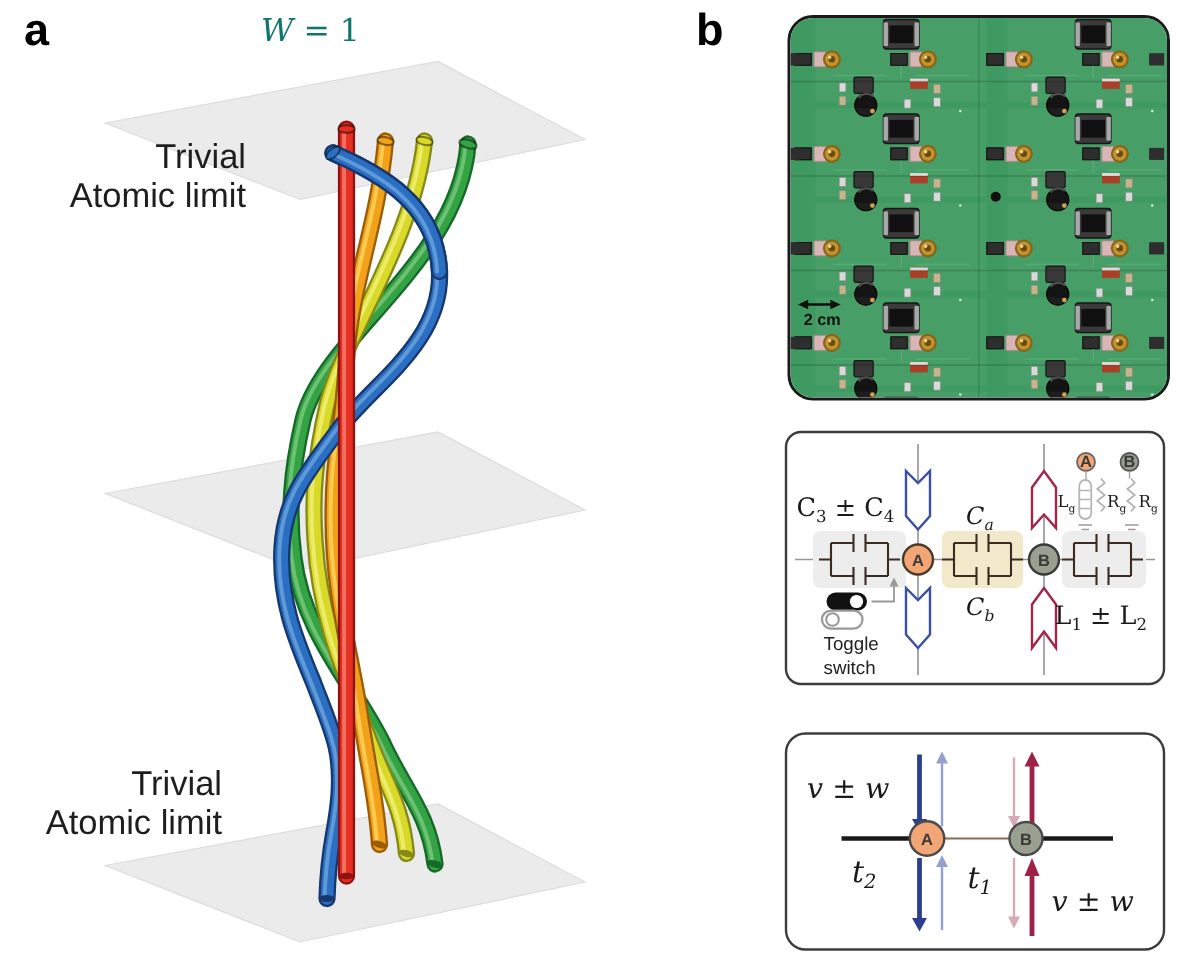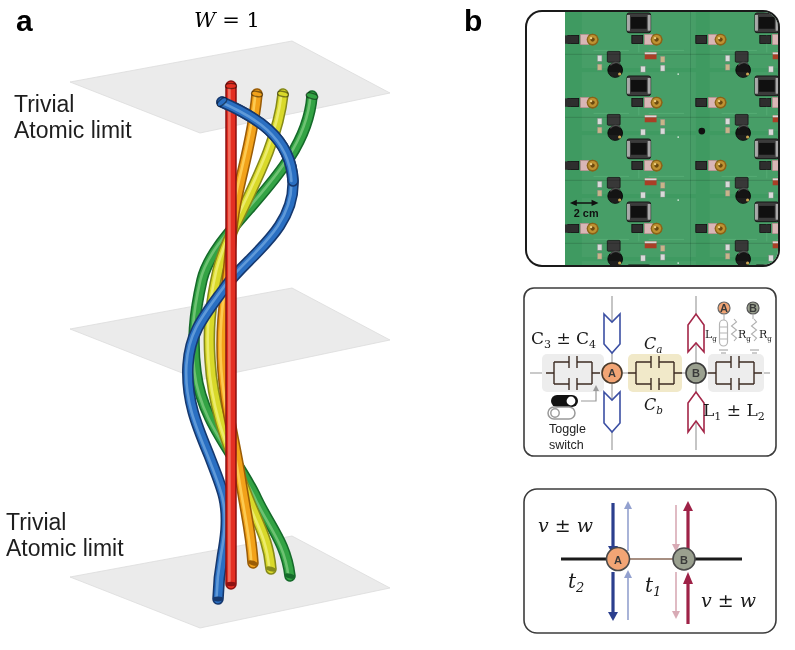--- a/index.html
+++ b/index.html
@@ -1,22 +1,22 @@
 <!DOCTYPE html>
 <html><head>
 <meta charset="utf-8">
 <style>
   html,body{margin:0;padding:0;background:#fff;}
   #fig{position:relative;width:795px;height:650px;background:#fff;overflow:hidden;
        font-family:"Liberation Sans",sans-serif;}
   .abs{position:absolute;}
   .panel-label{font:700 30px "Liberation Sans",sans-serif;color:#000;}
-  .region-label{font:23px "Liberation Sans",sans-serif;color:#1e1e1e;text-align:left;
+  .region-label{font:23px "Liberation Sans",sans-serif;color:#1e1e1e;text-align:right;
                 white-space:pre-line;line-height:1.12;}
-  .w-label{font:italic 21px "DejaVu Serif",serif;color:#000000;margin-left:20px;}
+  .w-label{font:italic 21px "DejaVu Serif",serif;color:#0f766e;}
   .w-label .rest{font-style:normal;}
   svg{display:block;}
   .td{fill:none;stroke-width:11.5;stroke-linecap:round;}
   .tm{fill:none;stroke-width:8.4;stroke-linecap:round;}
   .tl{fill:none;stroke-width:2.6;stroke-linecap:round;opacity:.8;}
   .plane{stroke:#dcdcdc;stroke-width:.8;}
   text.math{font-family:"DejaVu Serif",serif;fill:#1a1a1a;}
   text.mit{font-family:"DejaVu Serif",serif;font-style:italic;fill:#1a1a1a;}
   tspan.sub{font-size:65%;}
   .nodeletter{font:700 11px "Liberation Sans",sans-serif;fill:#3a3a3a;text-anchor:middle;}
@@ -97,21 +97,21 @@
     <i>W</i><span class="rest"> = 1</span>
   </div>
   <div class="abs region-label" style="left:14px;top:92px;width:150px">Trivial
 Atomic limit</div>
   <div class="abs region-label" style="left:6px;top:510px;width:142px">Trivial
 Atomic limit</div>
 
   <div class="abs panel-label" style="left:464px;top:4px">b</div>
 
   <div class="abs" style="left:525px;top:10px;width:255px;height:257px;border:2px solid #1a1a1a;
-       border-radius:17px;overflow:hidden;box-sizing:border-box;padding-left:38px;">
+       border-radius:17px;overflow:hidden;box-sizing:border-box;">
     <svg width="251" height="253" viewBox="525 10 255 257">
       <rect x="525" y="10" width="255" height="257" fill="#3f9a61"></rect>
       <line x1="652.5" y1="10" x2="652.5" y2="267" stroke="#2f8050" stroke-width="1" opacity=".7"></line>
       <g id="pcb-gen">
           <rect x="542" y="7" width="116" height="60" fill="rgba(255,255,255,0.045)"></rect>
           <path d="M600,33 V51 M554,49 H590 M610,49 H646" stroke="#55ab74" stroke-width="1" fill="none"></path>
           <g>
             <rect x="588" y="11" width="24" height="20" rx="2" fill="#3b3b3b" stroke="#161616" stroke-width="1"></rect>
             <rect x="588" y="13" width="3" height="16" fill="#a9a9a9"></rect>
             <rect x="609" y="13" width="3" height="16" fill="#a9a9a9"></rect>

